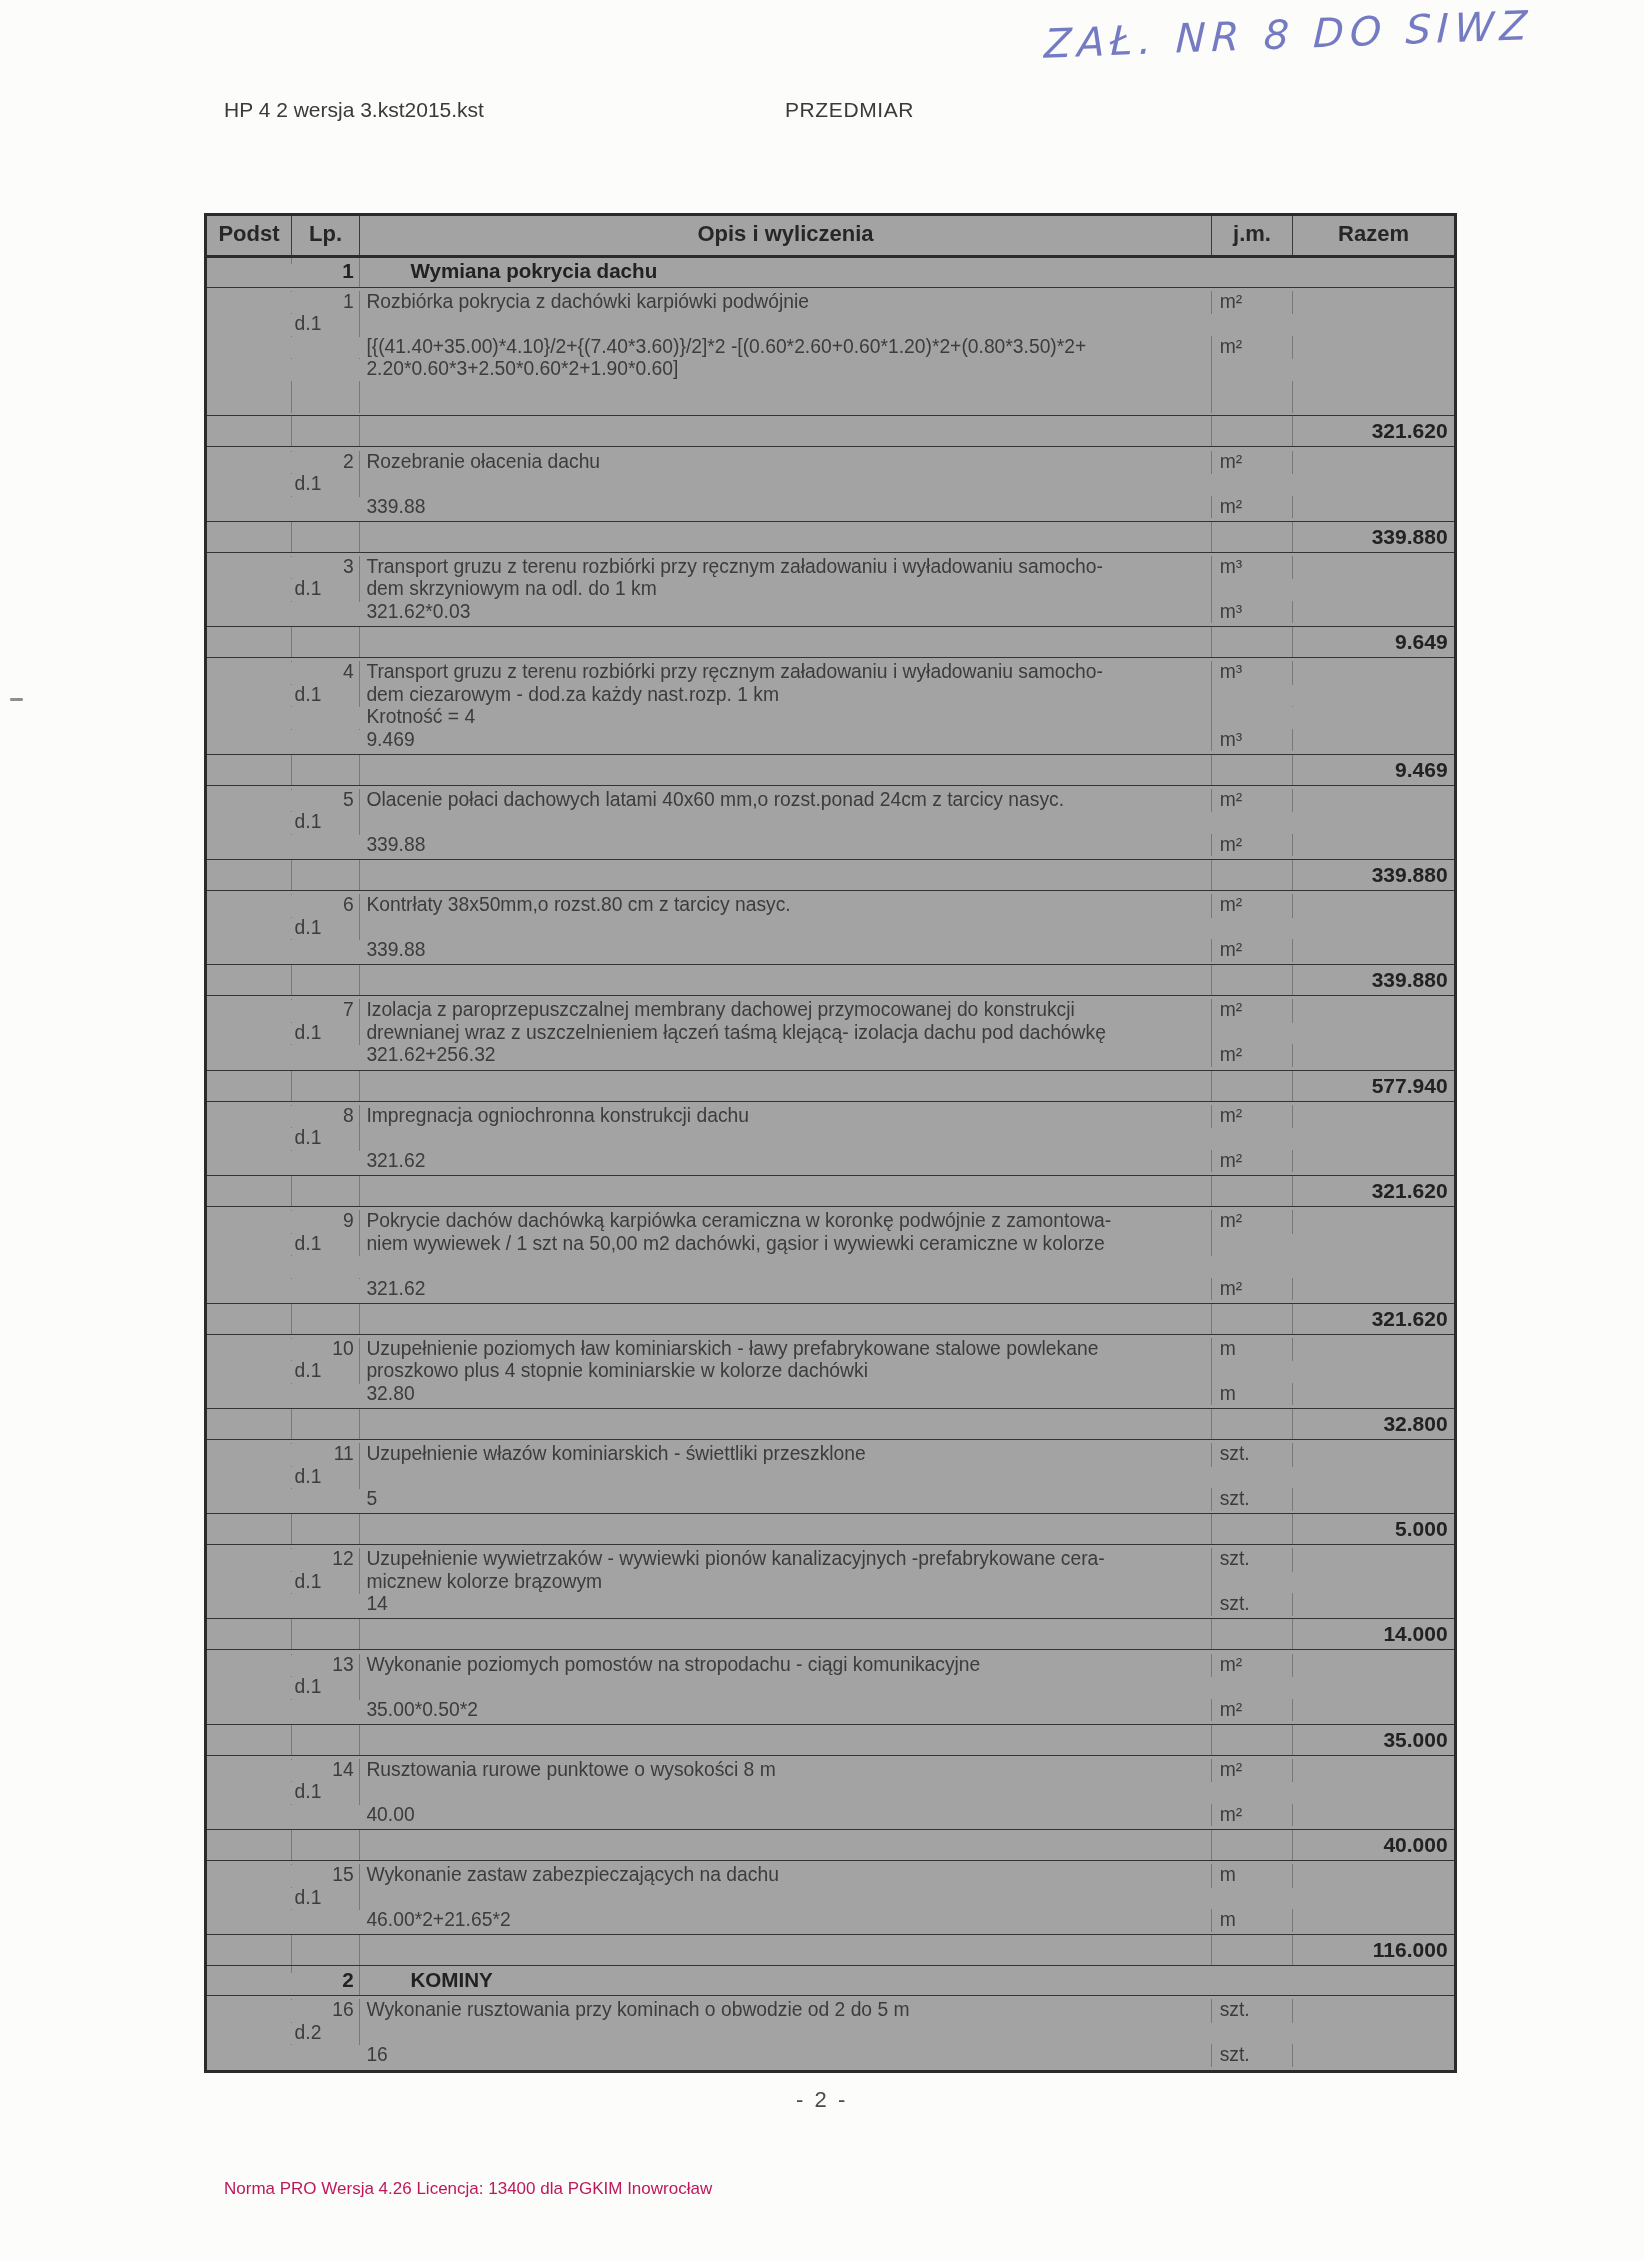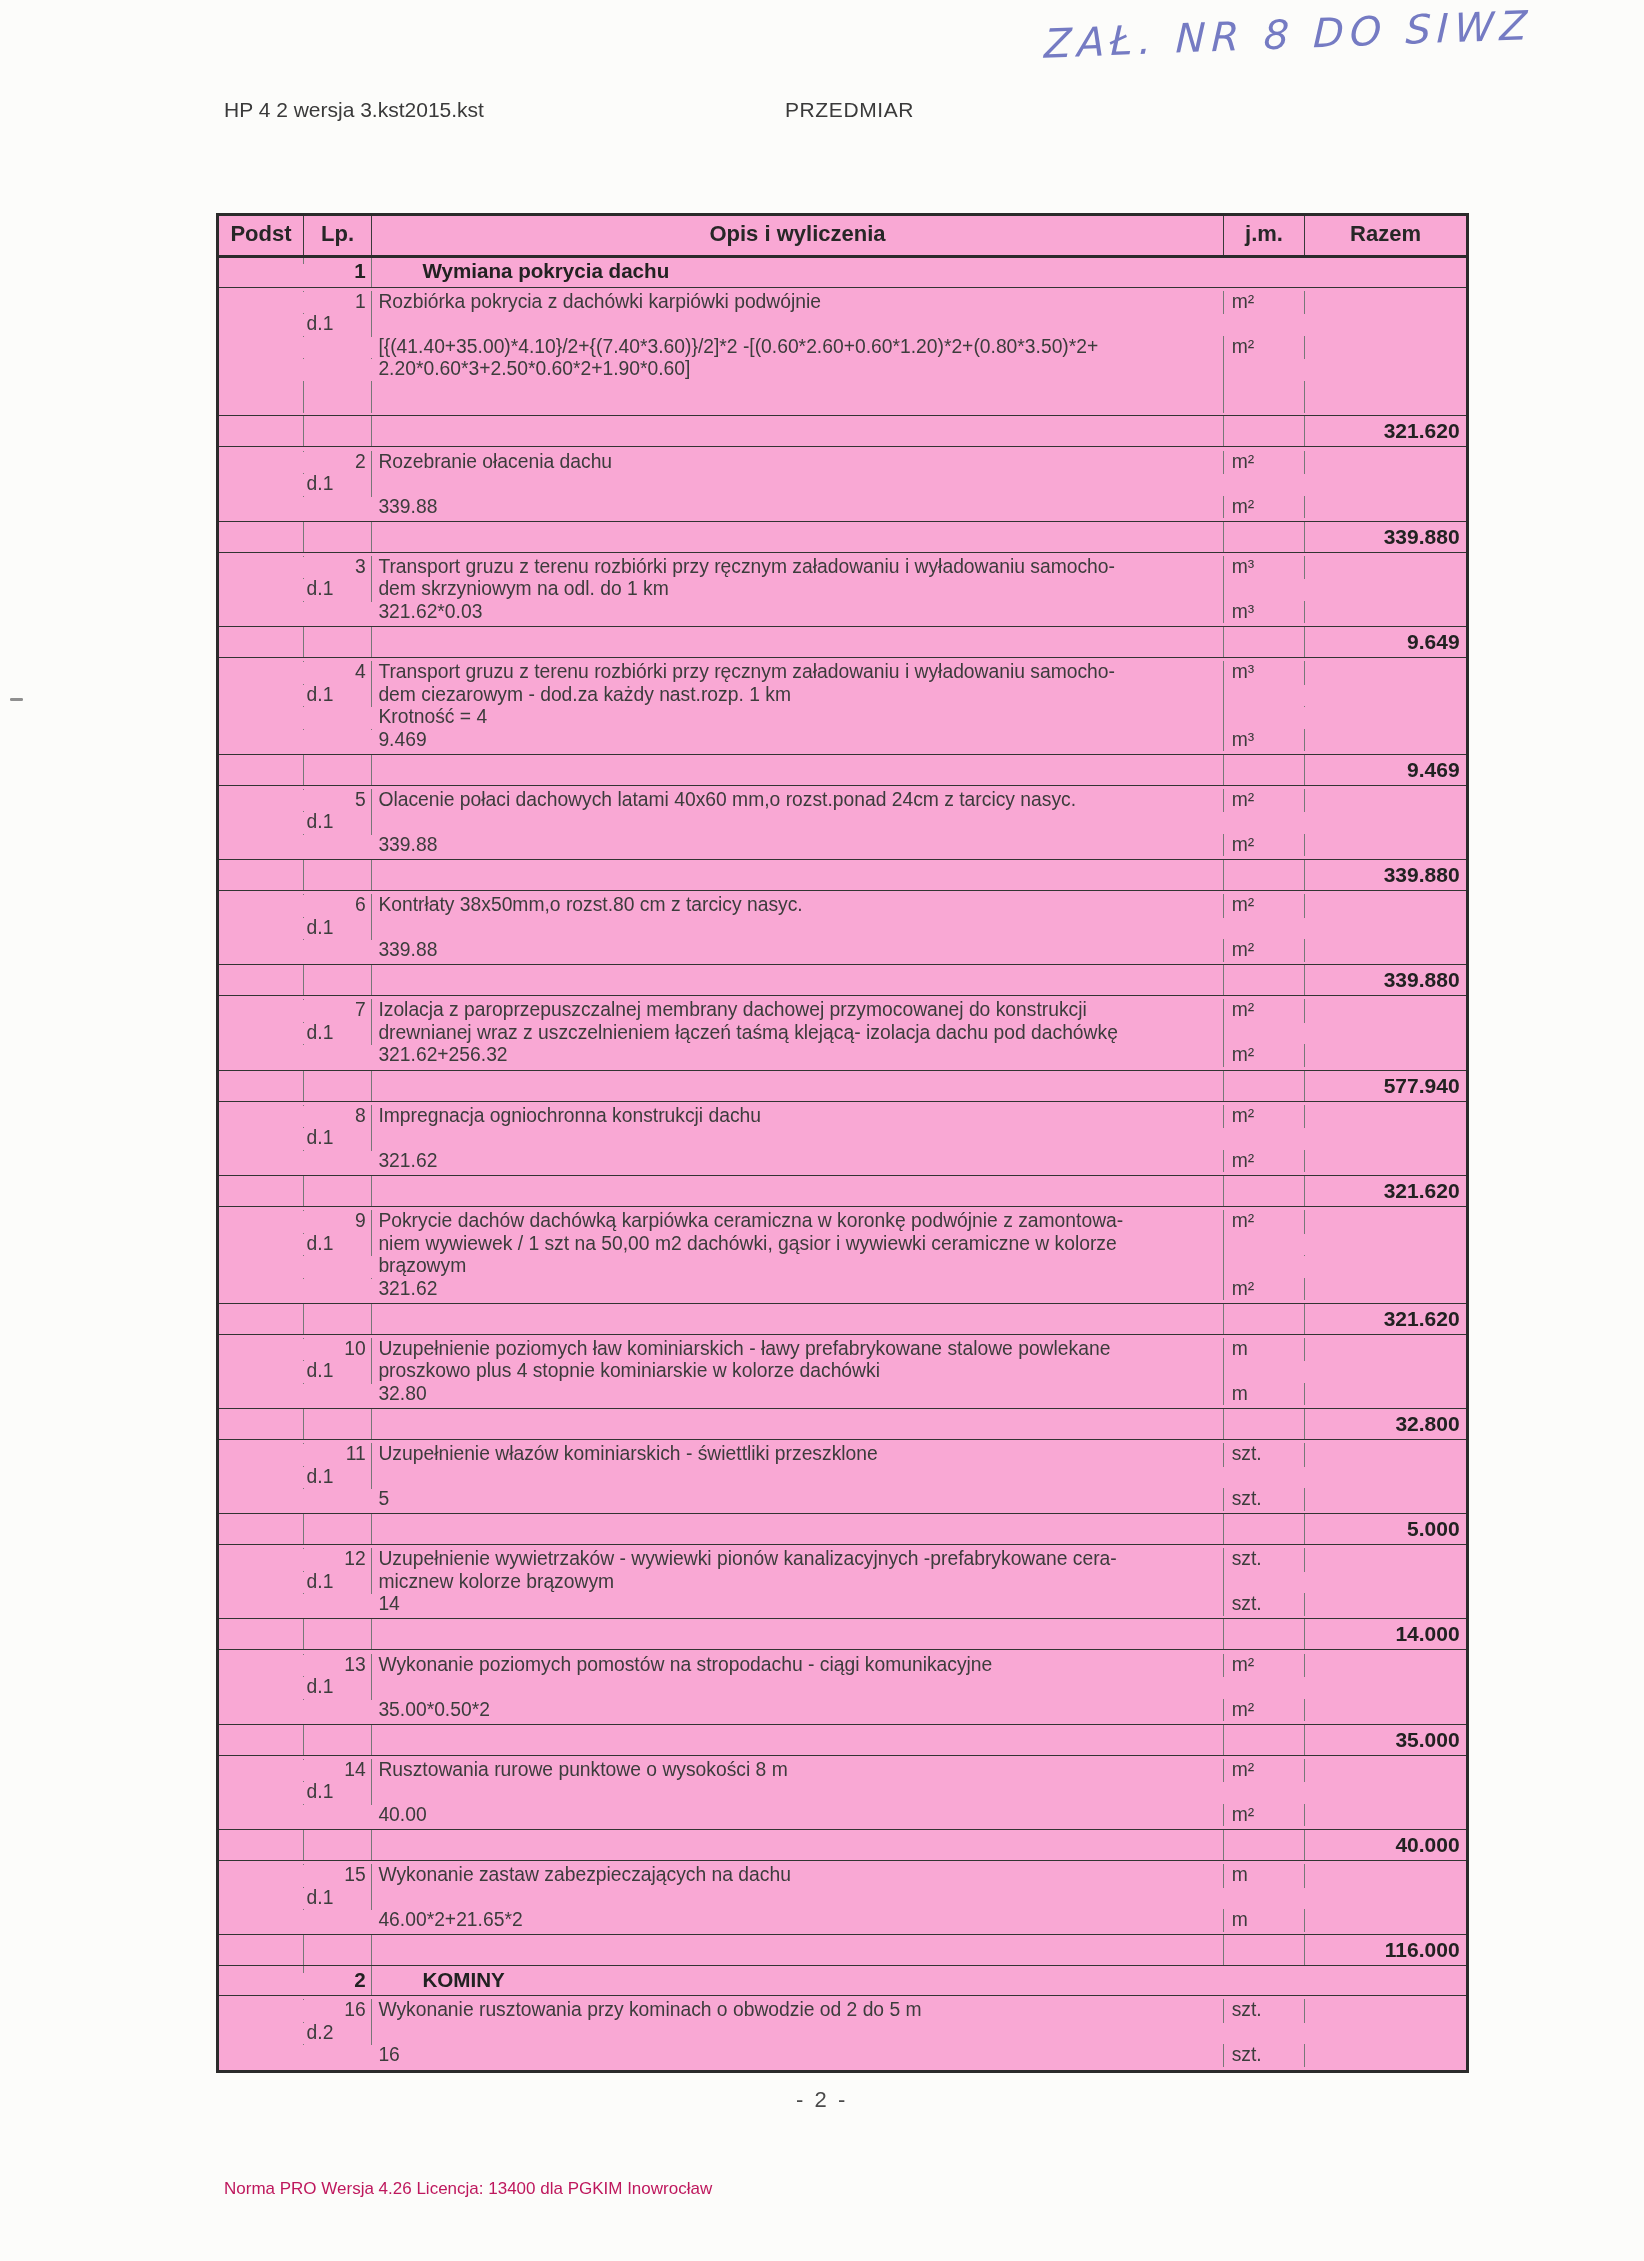--- a/index.html
+++ b/index.html
@@ -13,22 +13,22 @@
     position:absolute;top:9px;left:1044px;width:606px;
     font-family:"DejaVu Sans",sans-serif;font-style:italic;
     font-size:40px;letter-spacing:5.8px;color:#757bc3;
     transform:rotate(-2.2deg) skewX(-4deg);white-space:nowrap;
   }
   
   .hdr-left{position:absolute;top:98px;left:224px;font-size:21px;color:#3a3a3a;}
   .hdr-center{position:absolute;top:98px;left:785px;font-size:21px;color:#3a3a3a;letter-spacing:0.6px;}
   
   .table{
-    position:absolute;left:216px;top:213px;width:1253px;
-    border:3.2px solid #2b2b2b;border-top-width:3.9px;background:#f9a8d4;
+    position:absolute;left:204px;top:213px;width:1253px;
+    border:3.2px solid #2b2b2b;border-top-width:3.9px;background:#a3a3a3;
     box-sizing:border-box;
   }
   .row{display:grid;grid-template-columns:85px 68px 852px 81px 1fr;align-items:start;}
   .cell{box-sizing:border-box;min-height:0.6px;font-size:19.3px;line-height:22.5px;overflow:hidden;white-space:nowrap;}
   .cp,.cl,.co,.cj{border-right:1.3px solid #787878;}
   .cl{text-align:right;padding-right:5.2px;}
   .cl.dl{text-align:left;padding-left:2.6px;}
   .co{padding-left:6.4px;}
   .cj{padding-left:7.7px;}
   .cr{text-align:right;padding-right:6.4px;}
@@ -357,21 +357,20 @@
           <div class="row ">
             <div class="cell cp"></div>
             <div class="cell cl dl">d.1</div>
             <div class="cell co">niem wywiewek / 1 szt na 50,00 m2 dachówki, gąsior i wywiewki ceramiczne w kolorze</div>
             <div class="cell cj"></div>
             <div class="cell cr"></div>
           </div>
           <div class="row ">
             <div class="cell cp"></div>
             <div class="cell cl"></div>
-            <div class="cell co">brązowym</div>
             <div class="cell cj"></div>
             <div class="cell cr"></div>
           </div>
           <div class="row gap">
             <div class="cell cp"></div>
             <div class="cell cl"></div>
             <div class="cell co">321.62</div>
             <div class="cell cj">m²</div>
             <div class="cell cr"></div>
           </div>

